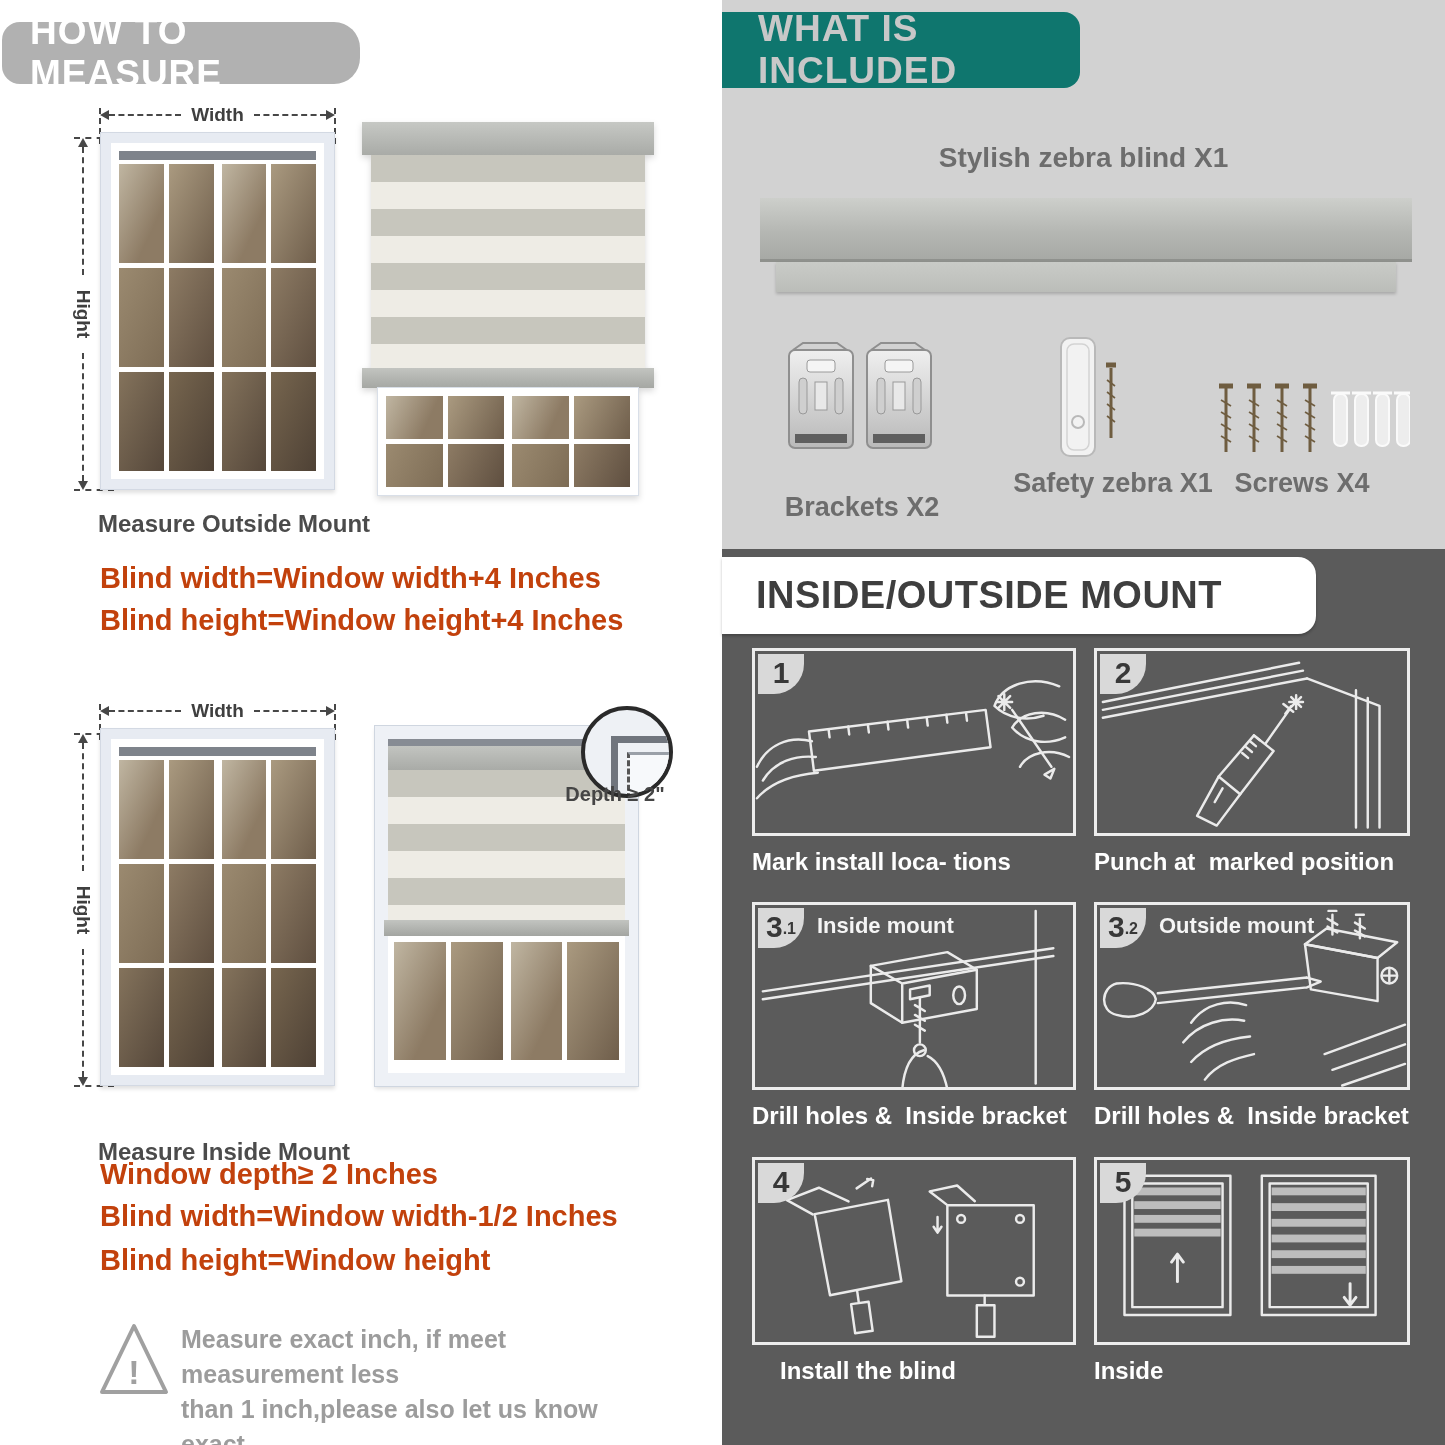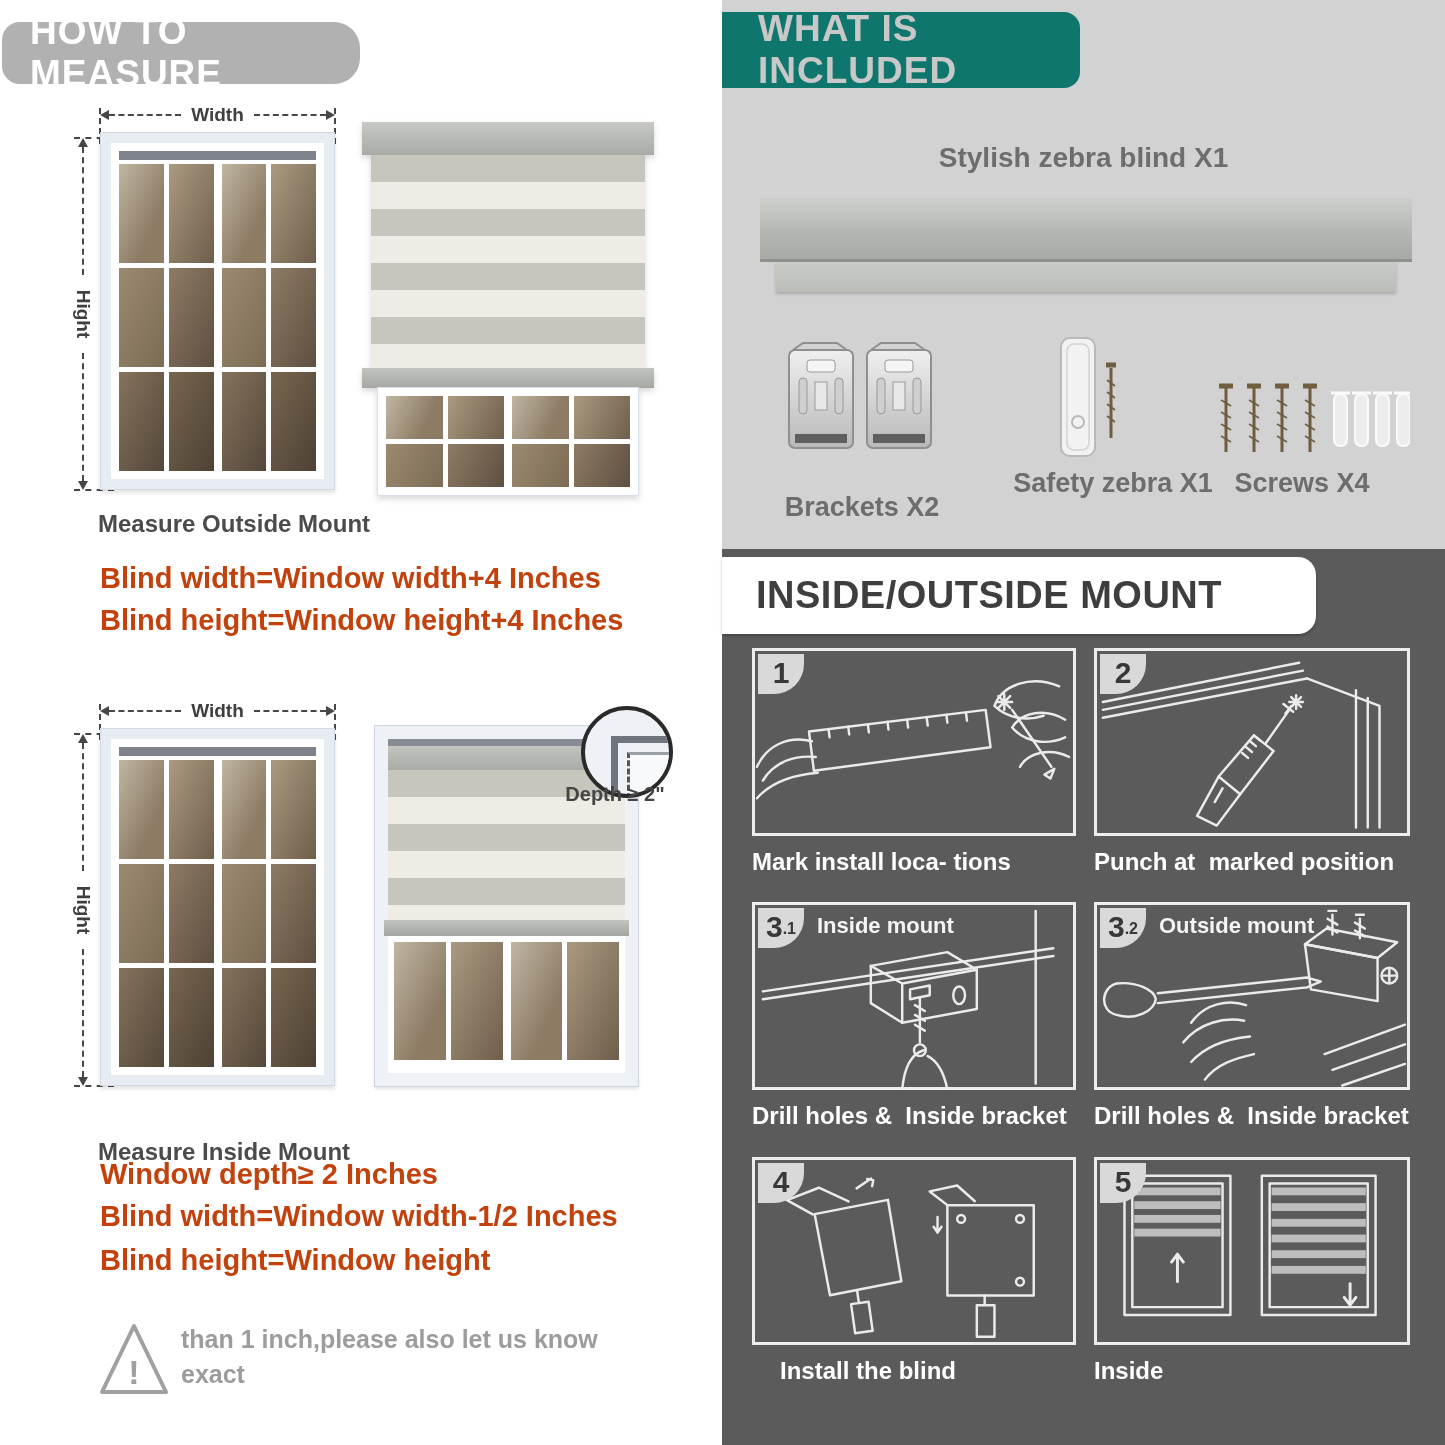--- a/index.html
+++ b/index.html
@@ -282,20 +282,21 @@
 <div class="abs section-title" style="left:98px;top:1106px;margin-top:32px;">Measure Inside Mount</div>
 <div class="abs formula" style="left:100px;top:1158px;">Window depth≥ 2 Inches</div>
 <div class="abs formula" style="left:100px;top:1200px;">Blind width=Window width-1/2 Inches</div>
 <div class="abs formula" style="left:100px;top:1244px;">Blind height=Window height</div>
 
 <svg class="abs" style="left:95px;top:1318px;" width="78" height="84" viewBox="0 0 78 84">
   <path d="M39,8 L71,74 L7,74 Z" fill="none" stroke="#a0a0a0" stroke-width="4" stroke-linejoin="round"></path>
   <text x="39" y="66" text-anchor="middle" font-size="34" font-weight="bold" fill="#a0a0a0" font-family="Liberation Sans, sans-serif">!</text>
 </svg>
 <div class="abs warn-text" style="left:181px;top:1322px;width:480px;">
+  <div>Measure exact inch, if meet measurement less</div>
   <div>than 1 inch,please also let us know exact</div>
 
 </div>
 
 <div class="abs right-top"></div>
 
 <div class="abs wii-box">
   <span class="t">WHAT IS INCLUDED</span>
 </div>
 

